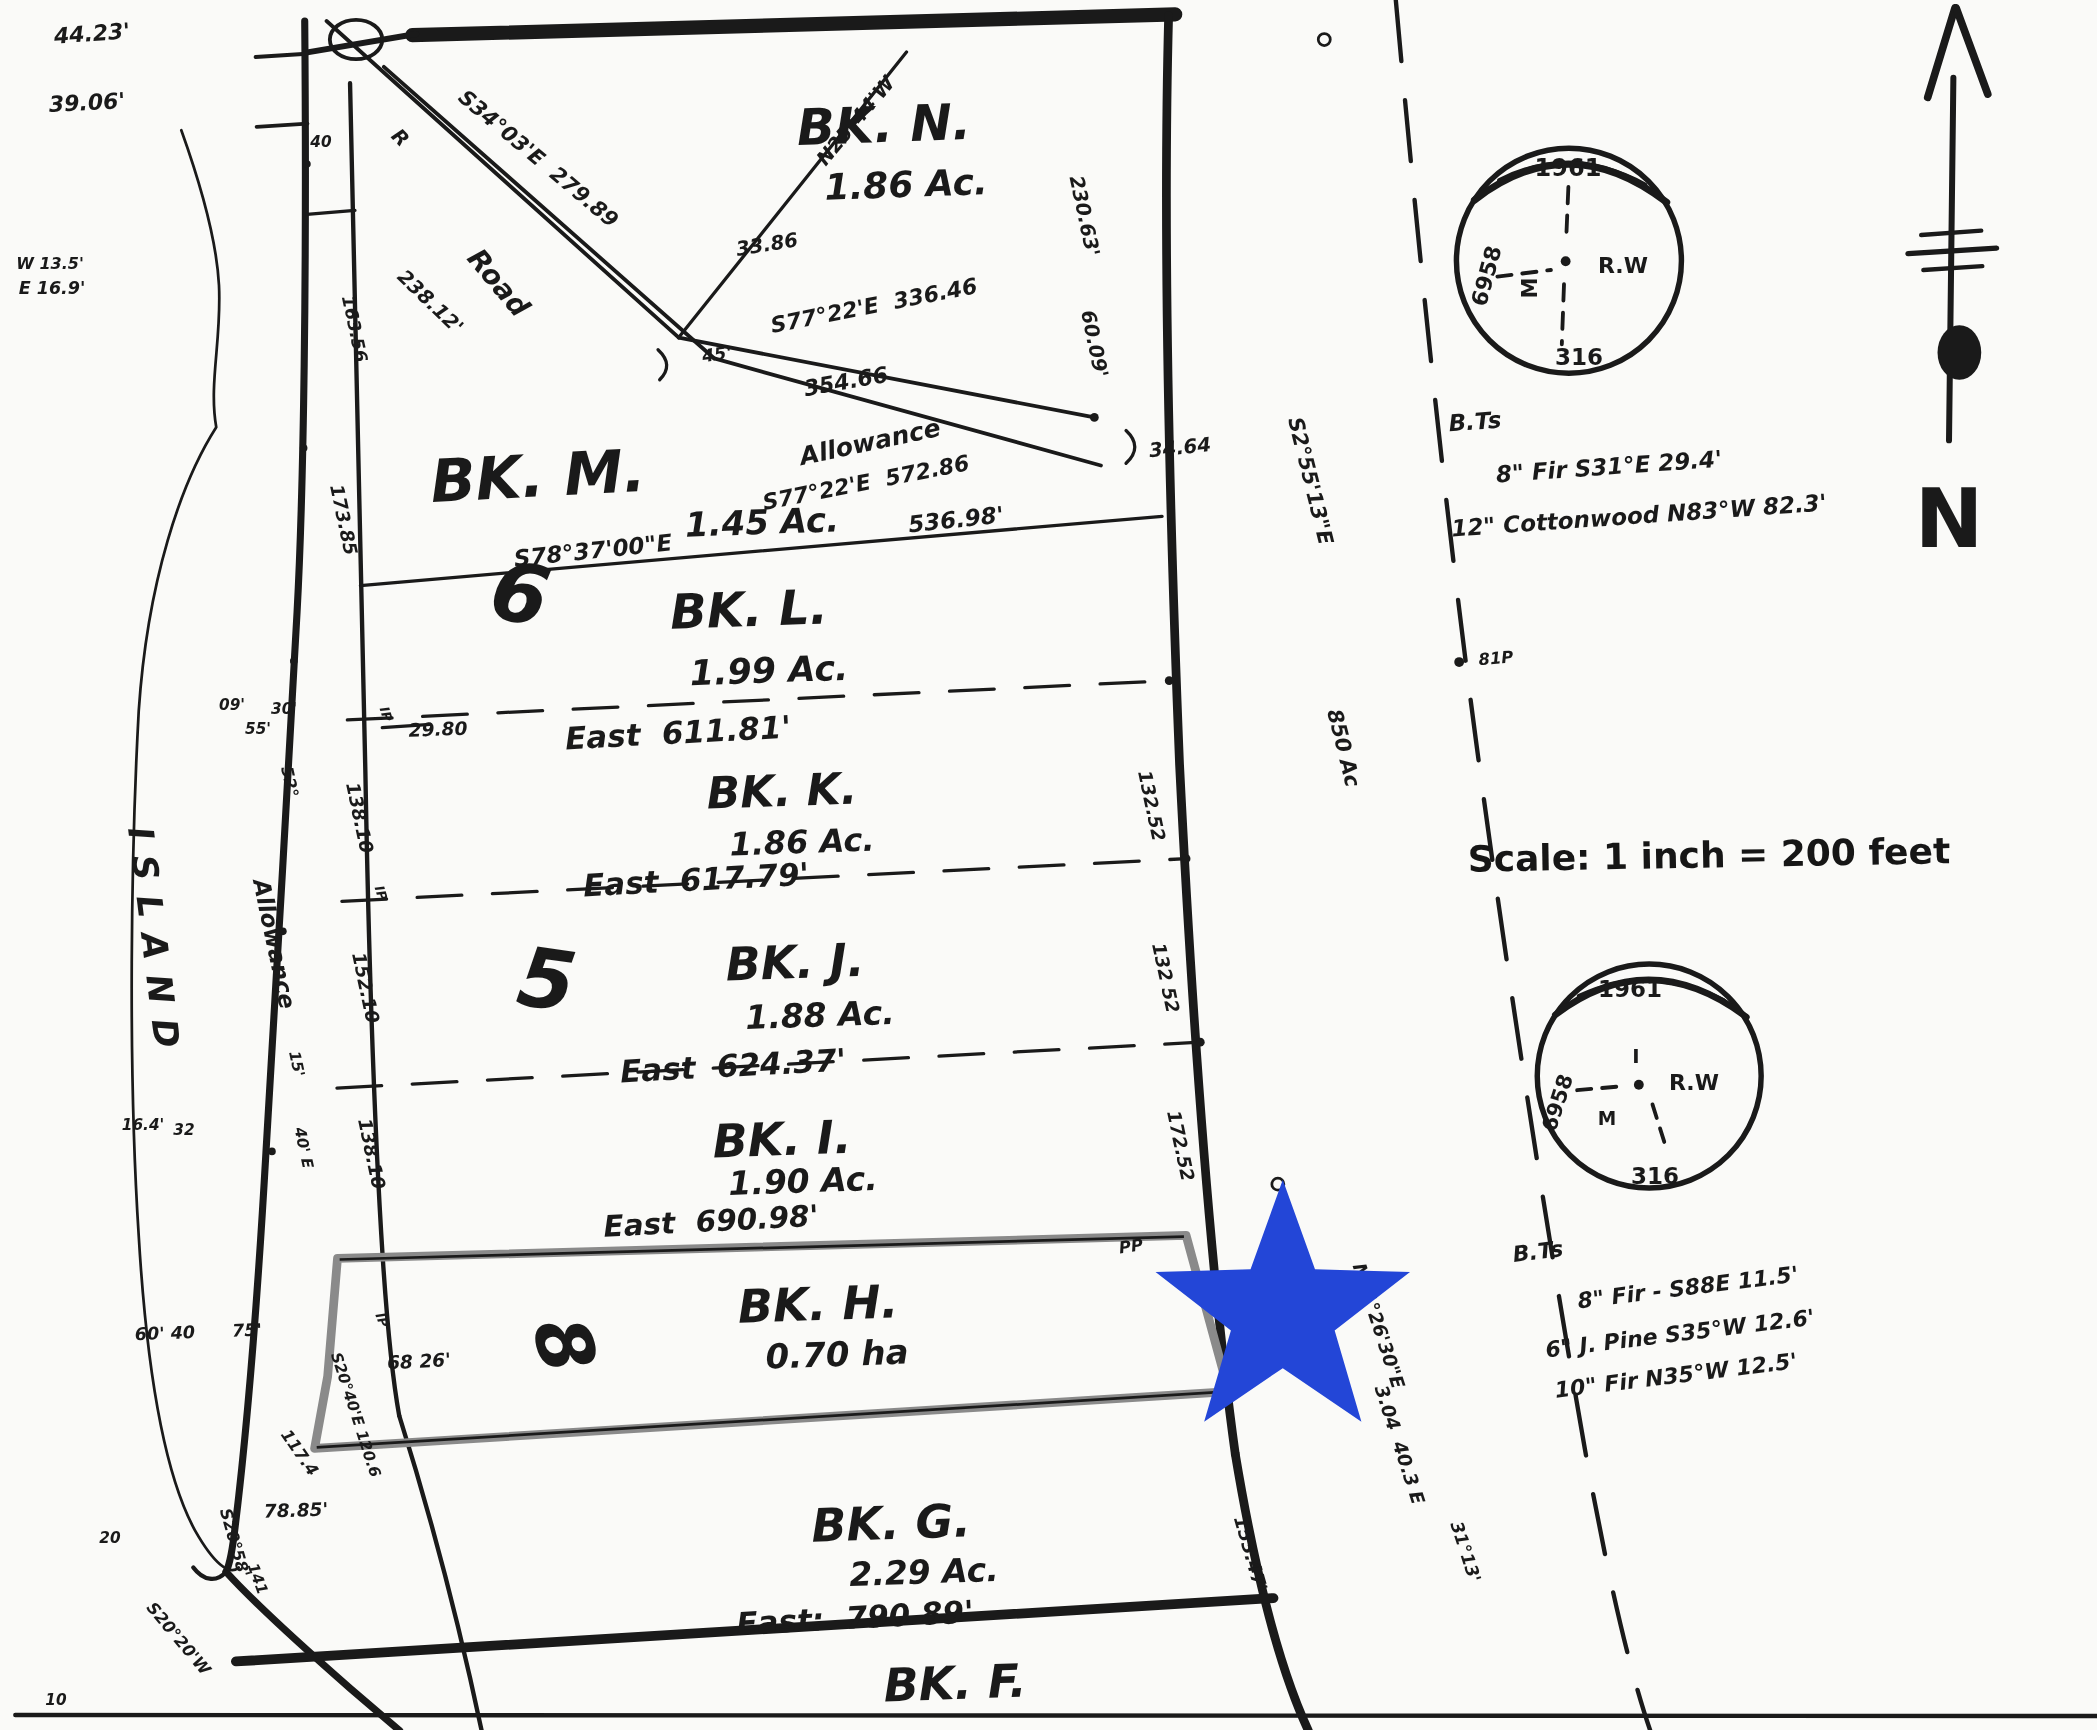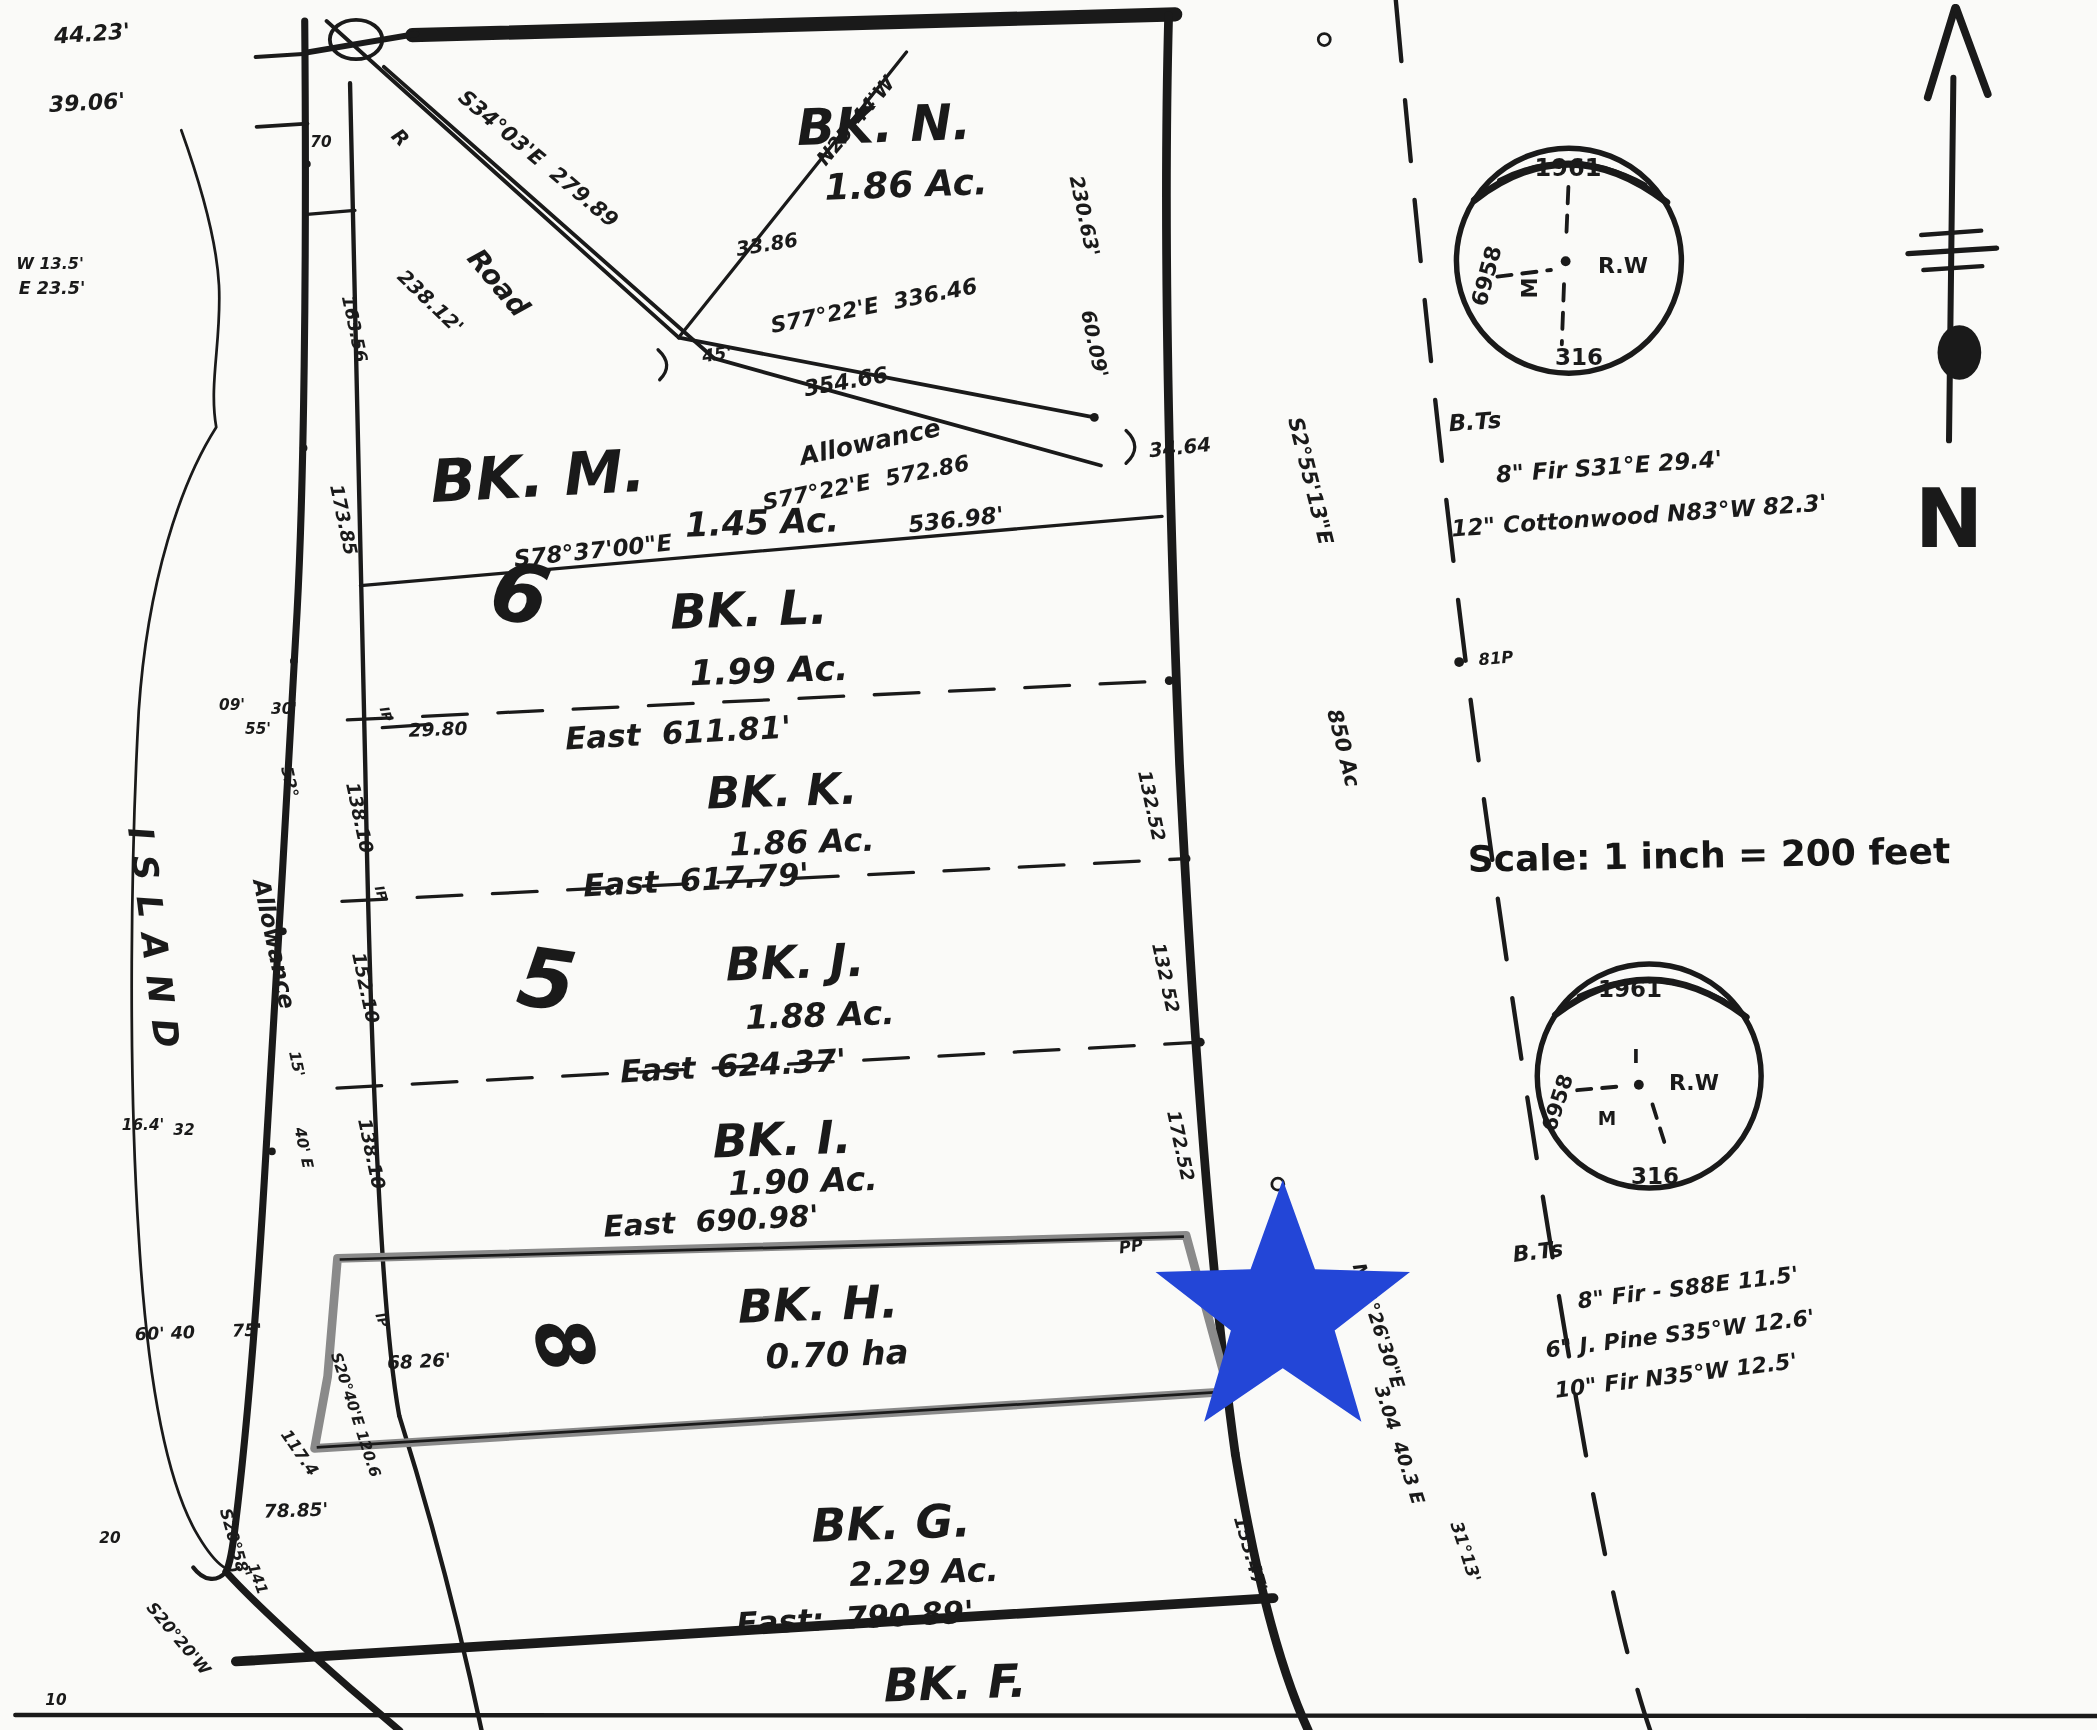--- a/index.html
+++ b/index.html
@@ -97,22 +97,22 @@
       <polygon points="618,2304 2172,2262 2250,2548 576,2652 600,2520" fill="none" stroke="#8a8a8a" stroke-width="16" stroke-linejoin="round"></polygon>
       <path d="M 622,2306 L 2168,2264" fill="none" stroke="#1a1a1a" stroke-width="5"></path>
       <path d="M 580,2650 L 2246,2548" fill="none" stroke="#1a1a1a" stroke-width="5"></path>
     </g>
   </svg>
 
   <div class="labels" id="annotation-layer">
       <div class="lbl" style="left: 92px; top: 34px; font-size: 22px; transform: translate(-50%, -50%) rotate(-4deg);">44.23'</div>
       <div class="lbl" style="left: 87px; top: 103px; font-size: 22px; transform: translate(-50%, -50%) rotate(-3deg);">39.06'</div>
       <div class="lbl" style="left: 50px; top: 264px; font-size: 16px; transform: translate(-50%, -50%) rotate(0deg);">W 13.5'</div>
-      <div class="lbl" style="left: 52px; top: 289px; font-size: 17.5px; transform: translate(-50%, -50%) rotate(0deg);">E 23.5'</div>
-      <div class="lbl" style="left: 321px; top: 143px; font-size: 15.3px; transform: translate(-50%, -50%) rotate(0deg);">70</div>
+      <div class="lbl" style="left: 52px; top: 289px; font-size: 17.5px; transform: translate(-50%, -50%) rotate(0deg);">E 16.9'</div>
+      <div class="lbl" style="left: 321px; top: 143px; font-size: 15.3px; transform: translate(-50%, -50%) rotate(0deg);">40</div>
       <div class="lbl" style="left: 400px; top: 138px; font-size: 19.7px; transform: translate(-50%, -50%) rotate(45deg);">R</div>
       <div class="lbl" style="left: 498px; top: 283px; font-size: 28px; transform: translate(-50%, -50%) rotate(50deg);">Road</div>
       <div class="lbl" style="left: 538px; top: 159px; font-size: 21px; transform: translate(-50%, -50%) rotate(40deg);">S34°03'E  279.89</div>
       <div class="lbl" style="left: 430px; top: 302px; font-size: 19.7px; transform: translate(-50%, -50%) rotate(44deg);">238.12'</div>
       <div class="lbl" style="left: 856px; top: 121px; font-size: 19.7px; transform: translate(-50%, -50%) rotate(-50deg);">N25°44'W</div>
       <div class="lbl" style="left: 884px; top: 125px; font-size: 50px; transform: translate(-50%, -50%) rotate(-2deg);">BK. N.</div>
       <div class="lbl" style="left: 906px; top: 185px; font-size: 36px; transform: translate(-50%, -50%) rotate(-2deg);">1.86 Ac.</div>
       <div class="lbl" style="left: 767px; top: 245px; font-size: 19.7px; transform: translate(-50%, -50%) rotate(-9deg);">33.86</div>
       <div class="lbl" style="left: 874px; top: 306px; font-size: 22px; transform: translate(-50%, -50%) rotate(-11deg);">S77°22'E  336.46</div>
       <div class="lbl" style="left: 717px; top: 355px; font-size: 17.5px; transform: translate(-50%, -50%) rotate(-8deg);">45'</div>

